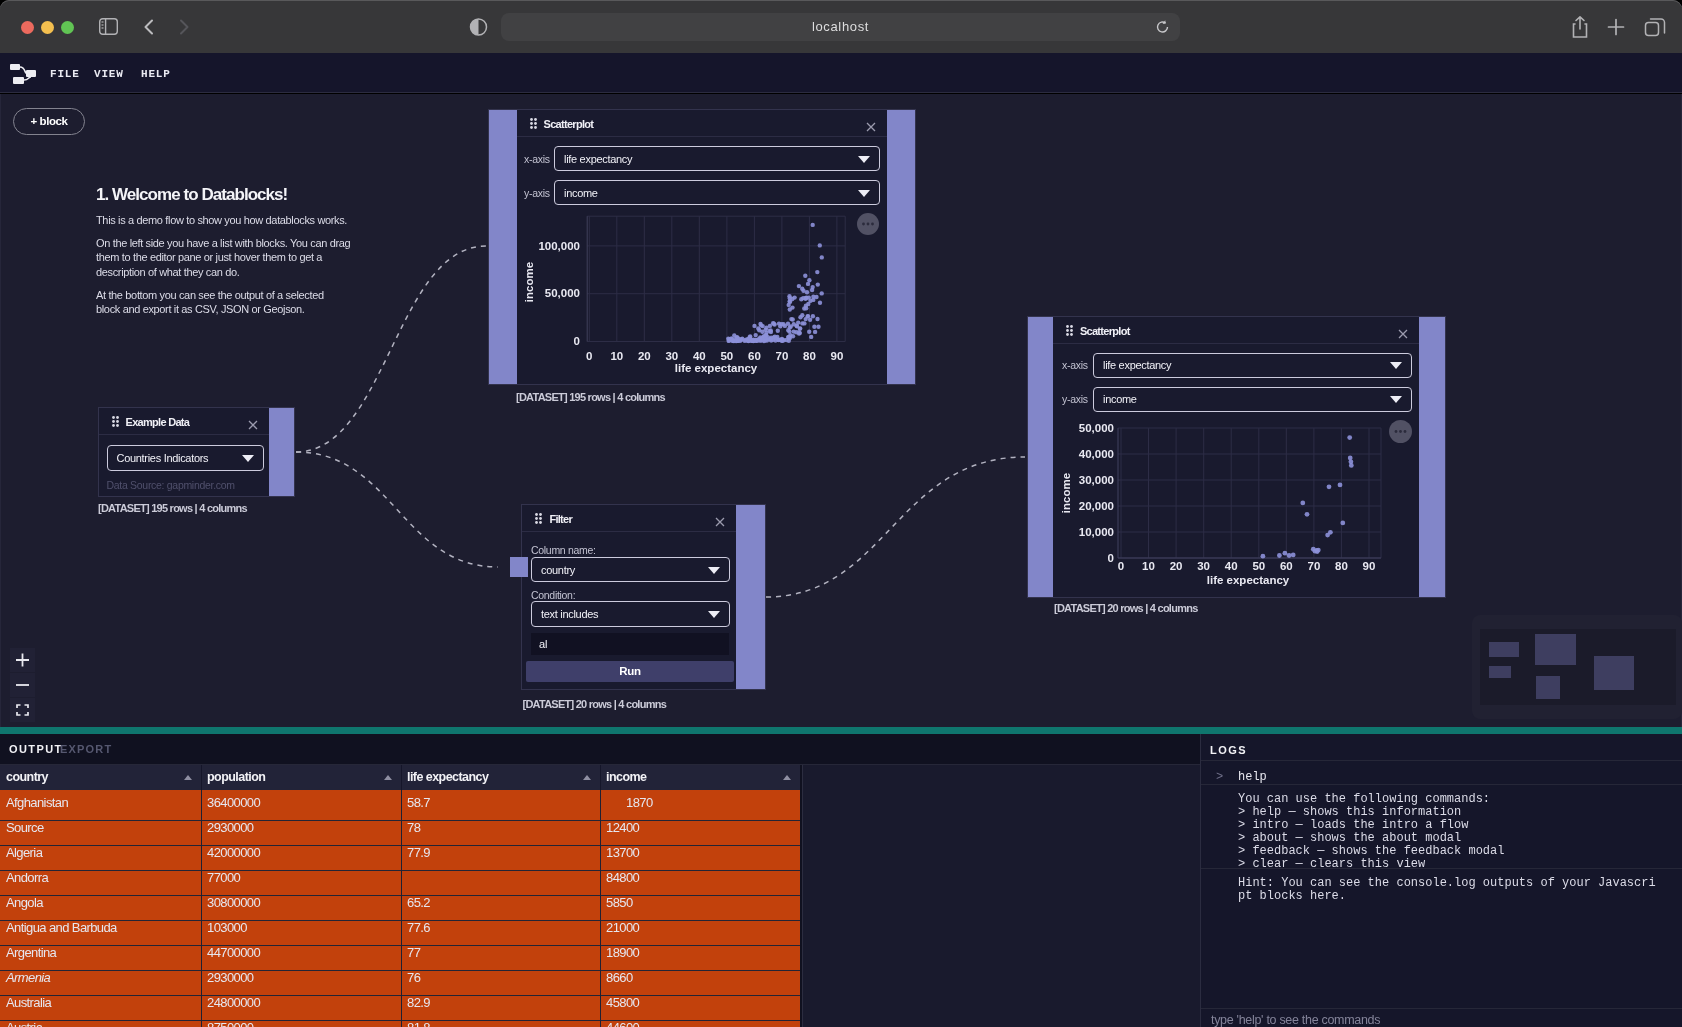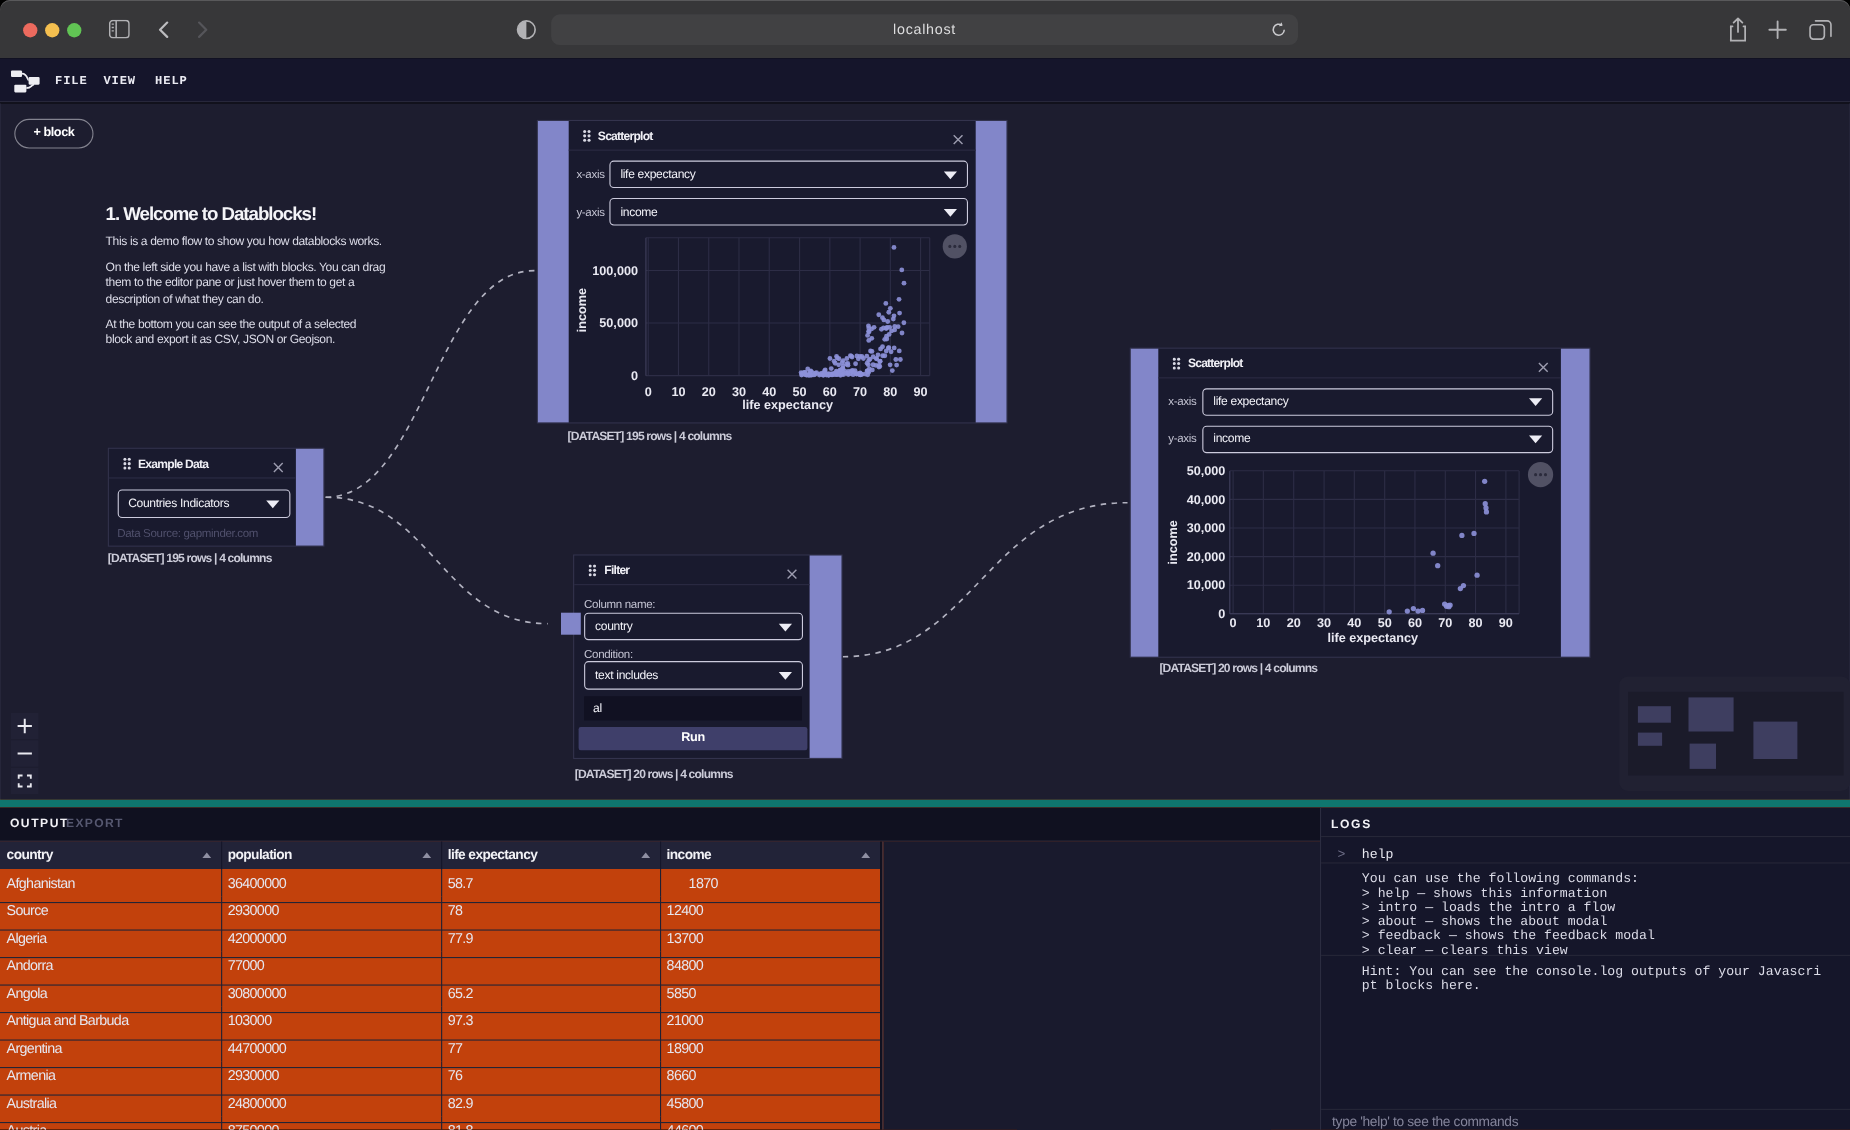--- a/index.html
+++ b/index.html
@@ -649,37 +649,37 @@
         <div class="cell" style="left:207px;">30800000</div>
         <div class="cell" style="left:407px;">65.2</div>
         <div class="cell" style="left:606px;">5850</div>
         <div class="abs" style="left:201px; top:0; width:1px; height:25px; background:#1f2032;"></div>
         <div class="abs" style="left:401px; top:0; width:1px; height:25px; background:#1f2032;"></div>
         <div class="abs" style="left:600px; top:0; width:1px; height:25px; background:#1f2032;"></div>
       </div>
 <div class="row" style="top:181px;">
         <div class="cell" style="left:6px;">Antigua and Barbuda</div>
         <div class="cell" style="left:207px;">103000</div>
-        <div class="cell" style="left:407px;">97.3</div>
+        <div class="cell" style="left:407px;">77.6</div>
         <div class="cell" style="left:606px;">21000</div>
         <div class="abs" style="left:201px; top:0; width:1px; height:25px; background:#1f2032;"></div>
         <div class="abs" style="left:401px; top:0; width:1px; height:25px; background:#1f2032;"></div>
         <div class="abs" style="left:600px; top:0; width:1px; height:25px; background:#1f2032;"></div>
       </div>
 <div class="row" style="top:206px;">
         <div class="cell" style="left:6px;">Argentina</div>
         <div class="cell" style="left:207px;">44700000</div>
         <div class="cell" style="left:407px;">77</div>
         <div class="cell" style="left:606px;">18900</div>
         <div class="abs" style="left:201px; top:0; width:1px; height:25px; background:#1f2032;"></div>
         <div class="abs" style="left:401px; top:0; width:1px; height:25px; background:#1f2032;"></div>
         <div class="abs" style="left:600px; top:0; width:1px; height:25px; background:#1f2032;"></div>
       </div>
 <div class="row" style="top:231px;">
-        <div class="cell" style="left:6px;">Armenia</div>
+        <div class="cell" style="left:6px;font-style:italic;">Armenia</div>
         <div class="cell" style="left:207px;">2930000</div>
         <div class="cell" style="left:407px;">76</div>
         <div class="cell" style="left:606px;">8660</div>
         <div class="abs" style="left:201px; top:0; width:1px; height:25px; background:#1f2032;"></div>
         <div class="abs" style="left:401px; top:0; width:1px; height:25px; background:#1f2032;"></div>
         <div class="abs" style="left:600px; top:0; width:1px; height:25px; background:#1f2032;"></div>
       </div>
 <div class="row" style="top:256px;">
         <div class="cell" style="left:6px;">Australia</div>
         <div class="cell" style="left:207px;">24800000</div>

